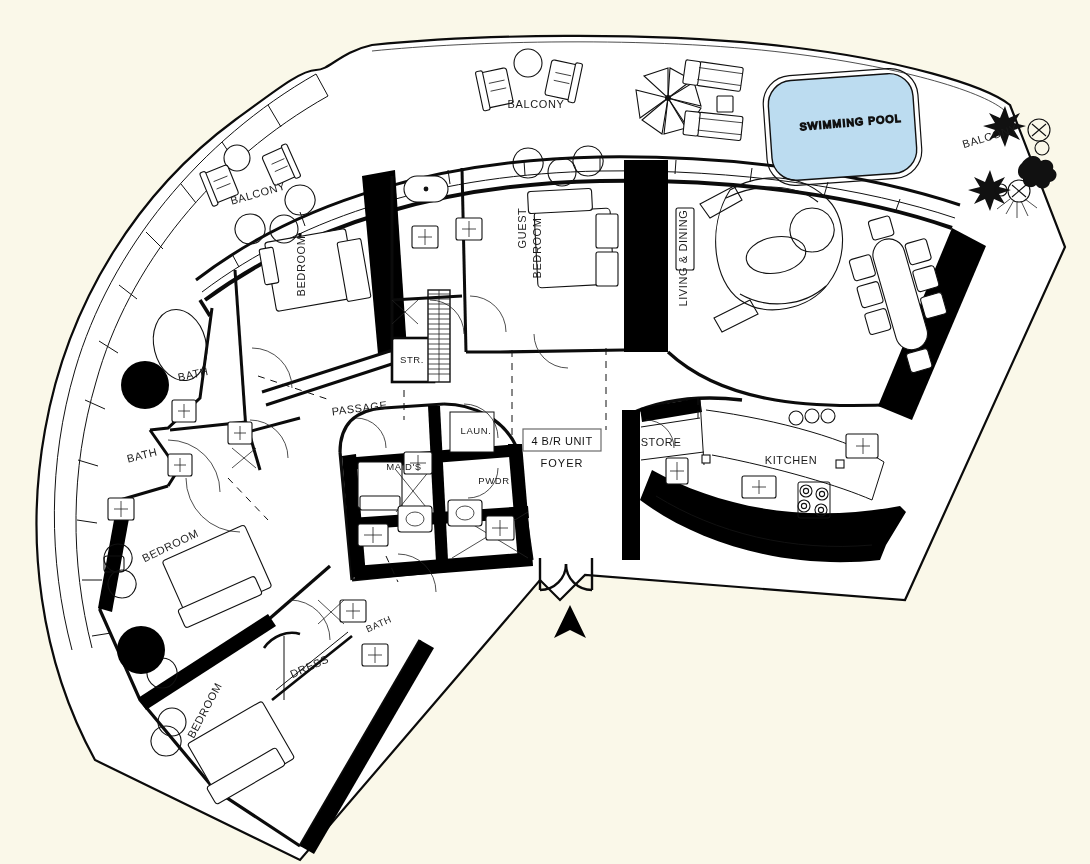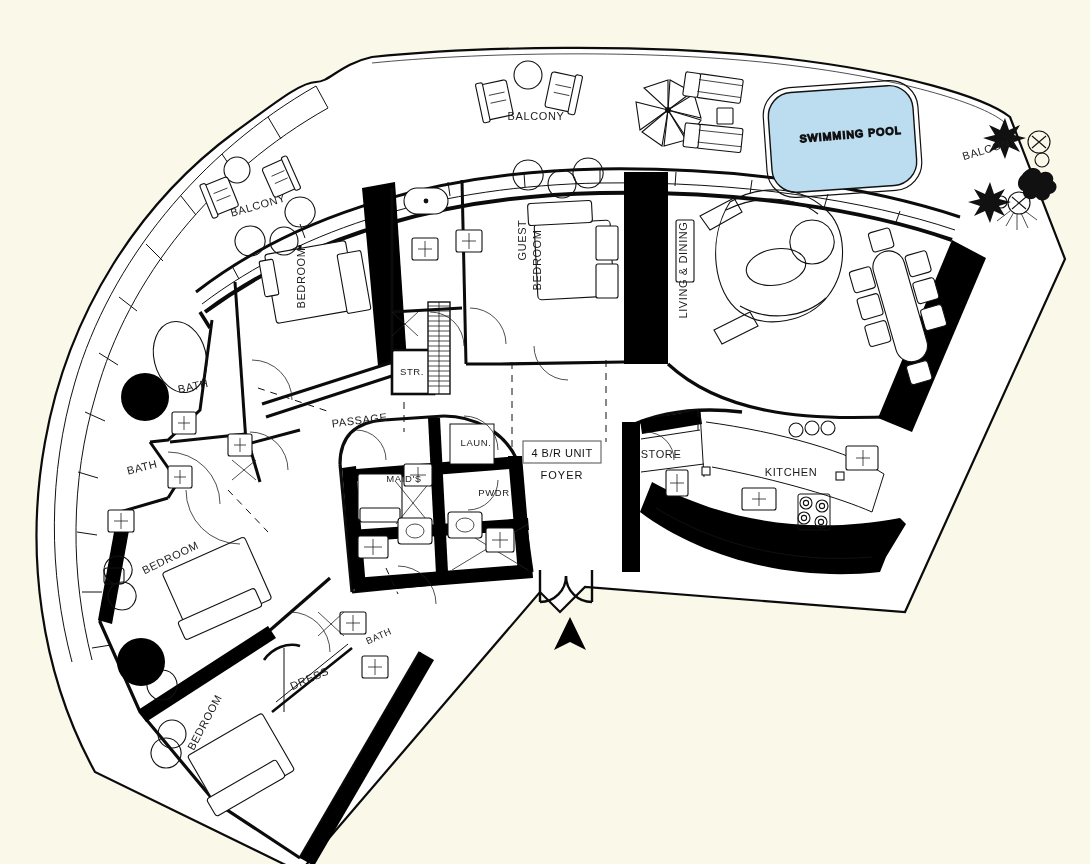--- a/index.html
+++ b/index.html
@@ -3,21 +3,21 @@
 <meta charset="utf-8">
 <style>
   html,body{margin:0;padding:0;}
   body{
     width:1090px;height:864px;
     background:#faf8e9;
     font-family:"Liberation Sans", sans-serif;
     overflow:hidden;
     position:relative;
   }
-  #plan-root{position:absolute;left:0;top:12px;width:1090px;height:616px;}
+  #plan-root{position:absolute;left:0;top:0;width:1090px;height:616px;}
   svg#floorplan{display:block;width:1090px;height:864px;}
   .rmlabel{
     font-family:"Liberation Sans", sans-serif;
     font-size:11px;
     letter-spacing:0.6px;
     fill:#1b1b1b;
     font-weight:400;
   }
   .rmlabel.small{font-size:9.5px;}
   .rmlabel.pool{font-size:10.5px;letter-spacing:1.1px;}

